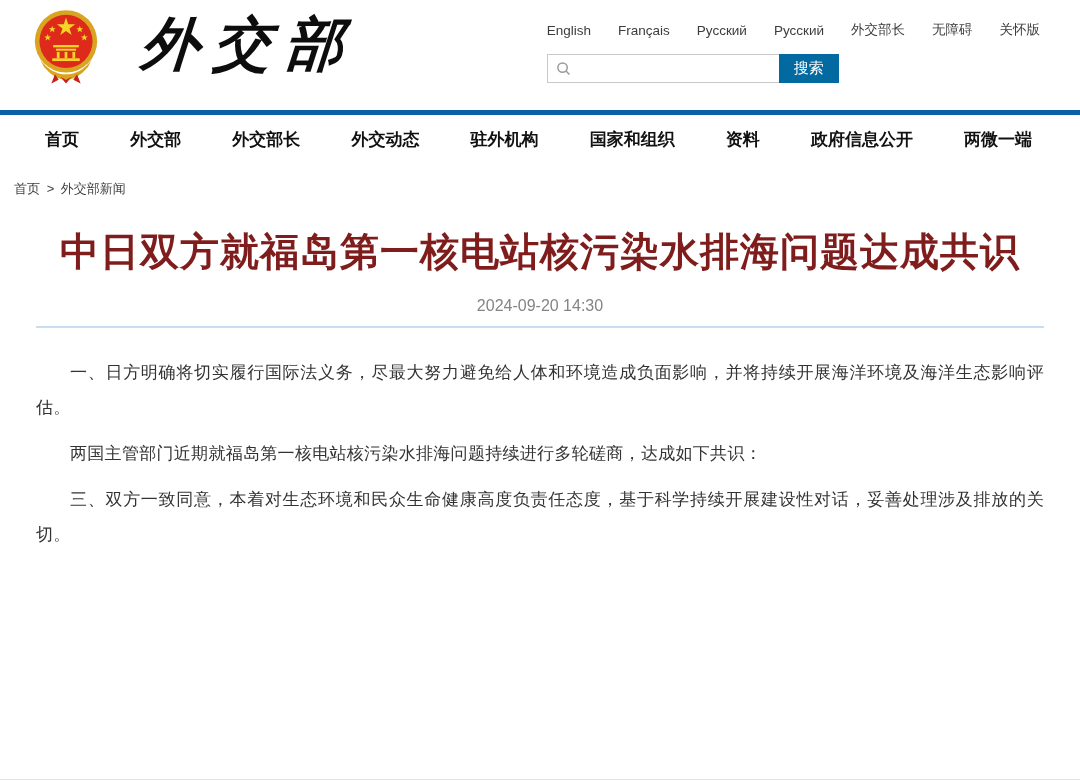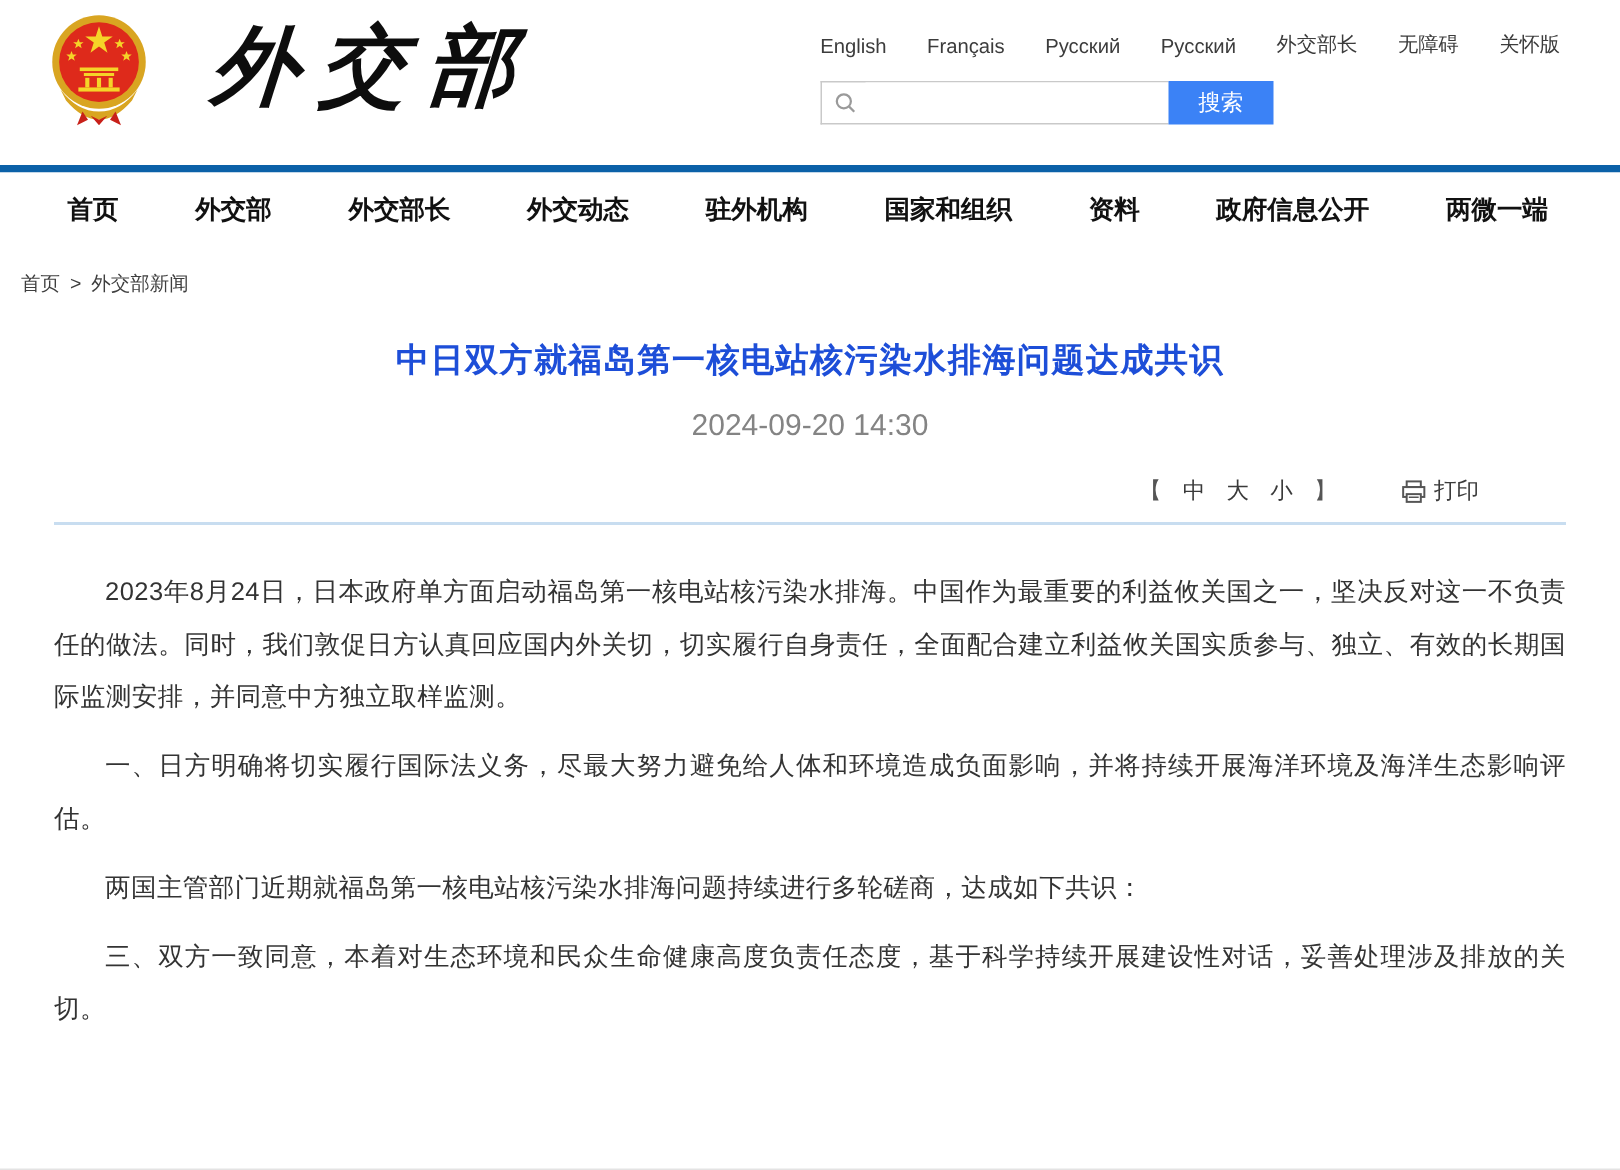--- a/index.html
+++ b/index.html
@@ -15,39 +15,39 @@
     transform: skewX(-4deg); white-space: nowrap; }
   .header-right { margin-left: auto; display: flex; flex-direction: column; align-items: flex-start; }
   .lang-row { margin-top: 21px; display: flex; align-items: center; gap: 27px;
     font-size: 13.5px; color: #3c3c3c; }
   .lang-row span { cursor: pointer; }
   .search-row { margin-top: 15px; display: flex; }
   .search-box { width: 232px; height: 29px; border: 1px solid #c9c9c9; border-right: none;
     display: flex; align-items: center; padding-left: 8px; background: #fff; }
   .search-box input { border: none; outline: none; flex: 1; height: 100%; font-size: 13px;
     font-family: "Liberation Sans", sans-serif; margin-left: 6px; }
-  .search-btn { width: 70px; height: 29px; background: #3b82f6; color: #fff; border: none;
+  .search-btn { width: 60px; height: 29px; background: #0369a1; color: #fff; border: none;
     font-size: 15px; cursor: pointer; font-family: "Liberation Sans", sans-serif; }
 
   
   .nav-bar-line { height: 5px; background: #0b61a8; width: 100%; }
   .nav { height: 48px; display: flex; align-items: center; justify-content: space-between;
     padding: 0 48px 0 45px; background: #fff; }
   .nav a { font-size: 17px; font-weight: bold; color: #111; text-decoration: none; white-space: nowrap; }
 
   
   .breadcrumb { padding: 17px 0 0 14px; font-size: 13px; color: #3f3f3f; }
   .breadcrumb span { margin: 0 3px; }
   .breadcrumb a { color: #3f3f3f; text-decoration: none; cursor: pointer; }
 
   
   .article { padding: 0 36px; }
-  .article-title { margin-top: 27px; text-align: center; font-size: 22px; font-weight: 600;
-    color: #1d4ed8; letter-spacing: 1px; }
-  .article-date { margin-top: 18px; text-align: center; font-size: 20px; color: #848484; }
+  .article-title { margin-top: 27px; text-align: center; font-size: 39px; font-weight: 600;
+    color: #7f1d1d; letter-spacing: 1px; }
+  .article-date { margin-top: 18px; text-align: center; font-size: 16px; color: #848484; }
   .article-tools { margin-top: 22px; display: flex; justify-content: flex-end; align-items: center;
     padding-right: 58px; font-size: 15px; color: #3a3a3a; }
   .font-sizer span { margin: 0 5px; cursor: pointer; }
   .font-sizer .bracket { cursor: default; color: #555; }
   .print-btn { display: inline-flex; align-items: center; margin-left: 38px; cursor: pointer; gap: 5px; }
   .print-btn svg { display: block; }
   .article-divider { border: none; border-top: 2px solid #c8ddf0; margin-top: 11px; }
 
   .article-body { margin-top: 27px; }
   .article-body p { font-size: 17px; line-height: 35px; color: #333; text-align: justify;
@@ -121,43 +121,24 @@
 <div class="breadcrumb">
   <a href="#">首页</a>
   <span>&gt;</span>
   <a href="#">外交部新闻</a>
 </div>
 
 <div class="article">
   <h1 class="article-title">中日双方就福岛第一核电站核污染水排海问题达成共识</h1>
   <div class="article-date">2024-09-20 14:30</div>
 
-  <div class="article-tools">
-    <span class="font-sizer">
-      <span class="bracket">【</span>
-      <span>中</span>
-      <span>大</span>
-      <span>小</span>
-      <span class="bracket">】</span>
-    </span>
-    <span class="print-btn">
-      <svg width="17" height="16" viewBox="0 0 18 17">
-        <rect x="4" y="1" width="10" height="4" fill="none" stroke="#555" stroke-width="1.4"></rect>
-        <rect x="1.5" y="5" width="15" height="7" fill="none" stroke="#555" stroke-width="1.4"></rect>
-        <rect x="4" y="10" width="10" height="5.5" fill="#fff" stroke="#555" stroke-width="1.4"></rect>
-        <line x1="5.5" y1="12.2" x2="12.5" y2="12.2" stroke="#555" stroke-width="1.1"></line>
-      </svg>
-      <span>打印</span>
-    </span>
-  </div>
 
   <hr class="article-divider">
 
   <div class="article-body">
-    <p>2023年8月24日，日本政府单方面启动福岛第一核电站核污染水排海。中国作为最重要的利益攸关国之一，坚决反对这一不负责任的做法。同时，我们敦促日方认真回应国内外关切，切实履行自身责任，全面配合建立利益攸关国实质参与、独立、有效的长期国际监测安排，并同意中方独立取样监测。</p>
     <p>一、日方明确将切实履行国际法义务，尽最大努力避免给人体和环境造成负面影响，并将持续开展海洋环境及海洋生态影响评估。</p>
     <p>两国主管部门近期就福岛第一核电站核污染水排海问题持续进行多轮磋商，达成如下共识：</p>
     <p>三、双方一致同意，本着对生态环境和民众生命健康高度负责任态度，基于科学持续开展建设性对话，妥善处理涉及排放的关切。</p>
 
   </div>
 </div>
 
 <div class="page-bottom-line"></div>
 
 </body></html>

